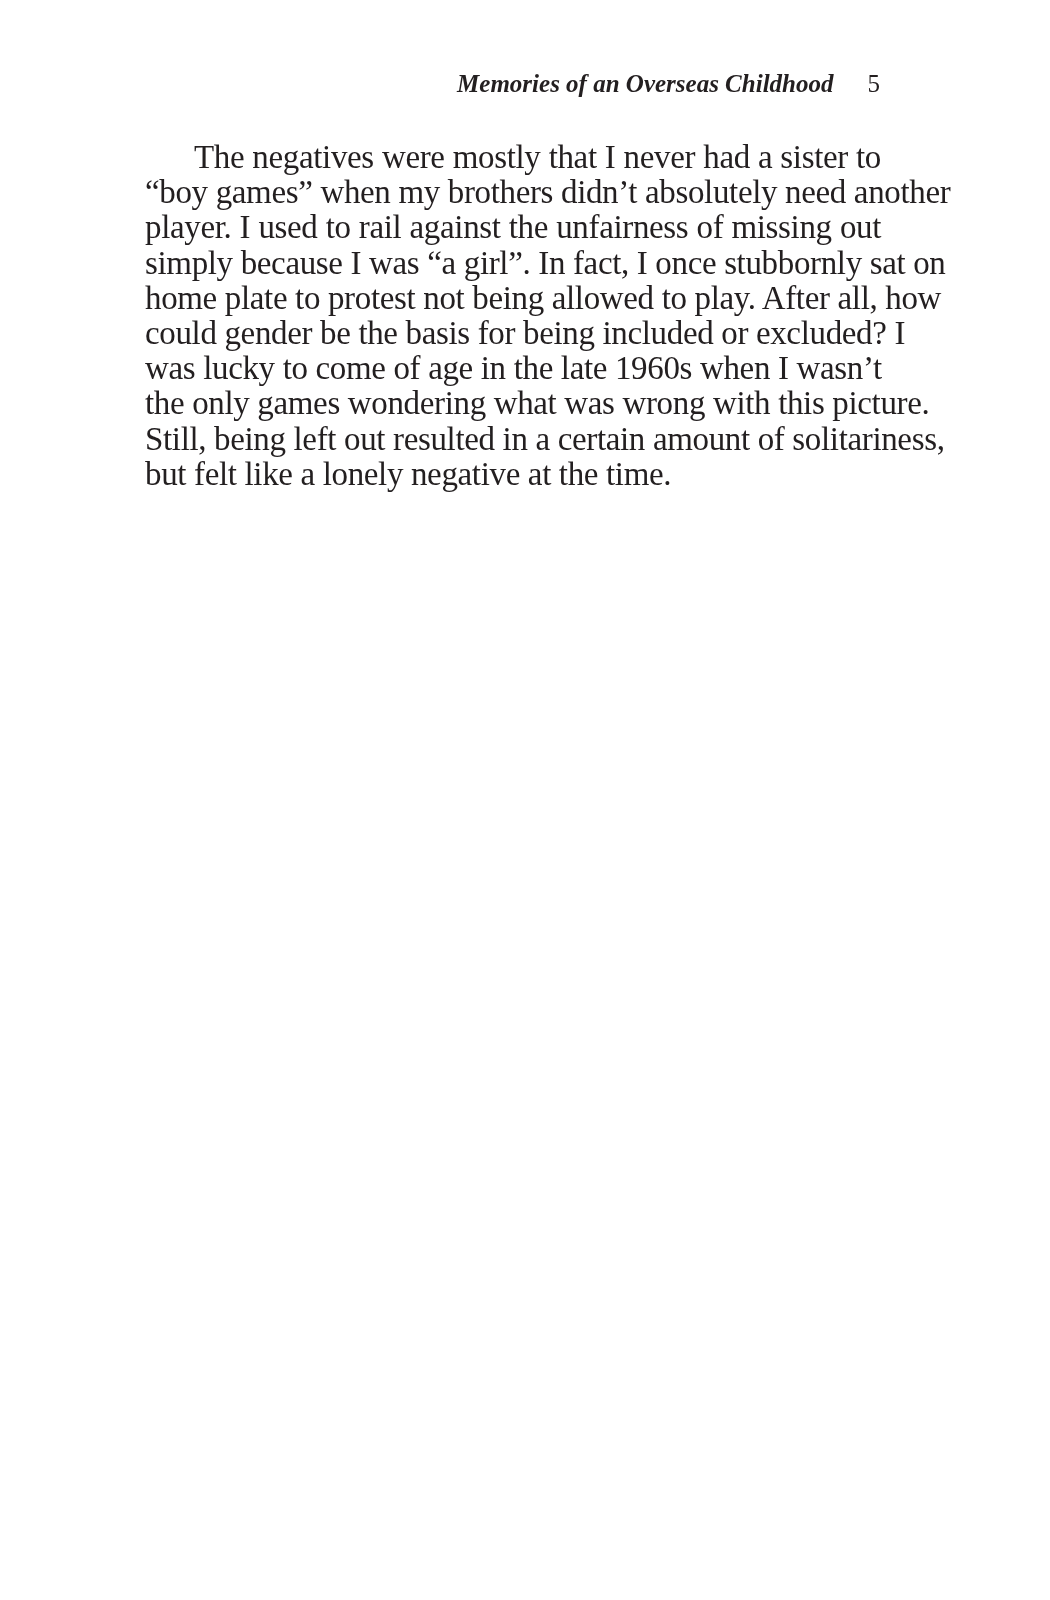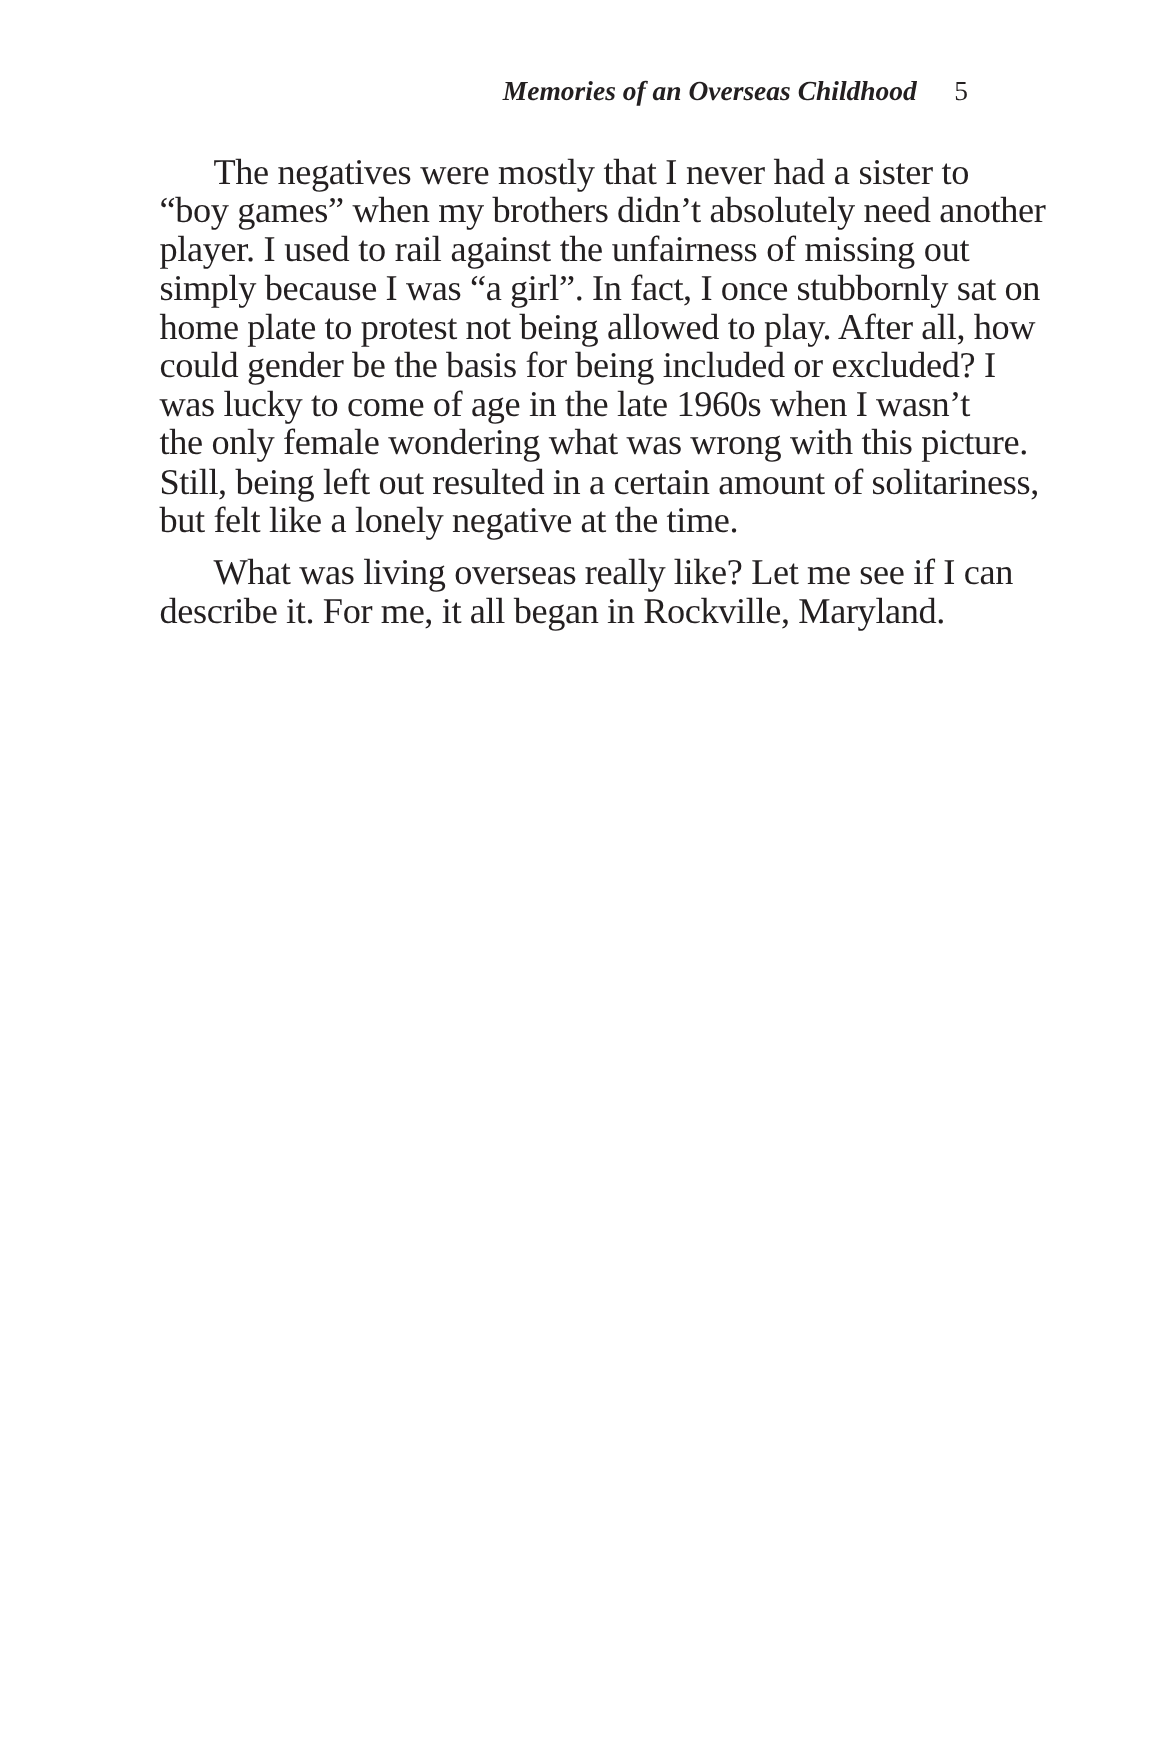--- a/index.html
+++ b/index.html
@@ -73,21 +73,17 @@
 
 <div class="body-text">
   <p class="para">
     <span class="line indent">The negatives were mostly that I never had a sister to</span>
     <span class="line">“boy games” when my brothers didn’t absolutely need another</span>
     <span class="line">player. I used to rail against the unfairness of missing out</span>
     <span class="line">simply because I was “a girl”. In fact, I once stubbornly sat on</span>
     <span class="line">home plate to protest not being allowed to play. After all, how</span>
     <span class="line">could gender be the basis for being included or excluded?  I</span>
     <span class="line">was lucky to come of age in the late 1960s when I wasn’t</span>
-    <span class="line">the only female wondering what was wrong with this picture.</span>
+    <span class="line">the only games wondering what was wrong with this picture.</span>
     <span class="line">Still, being left out resulted in a certain amount of solitariness,</span>
     <span class="line last">but felt like a lonely negative at the time.</span>
-  </p>
-  <p class="para">
-    <span class="line indent">What was living overseas really like?  Let me see if I can</span>
-    <span class="line last">describe it. For me, it all began in Rockville, Maryland.</span>
   </p>
 </div>
 
 </body></html>

